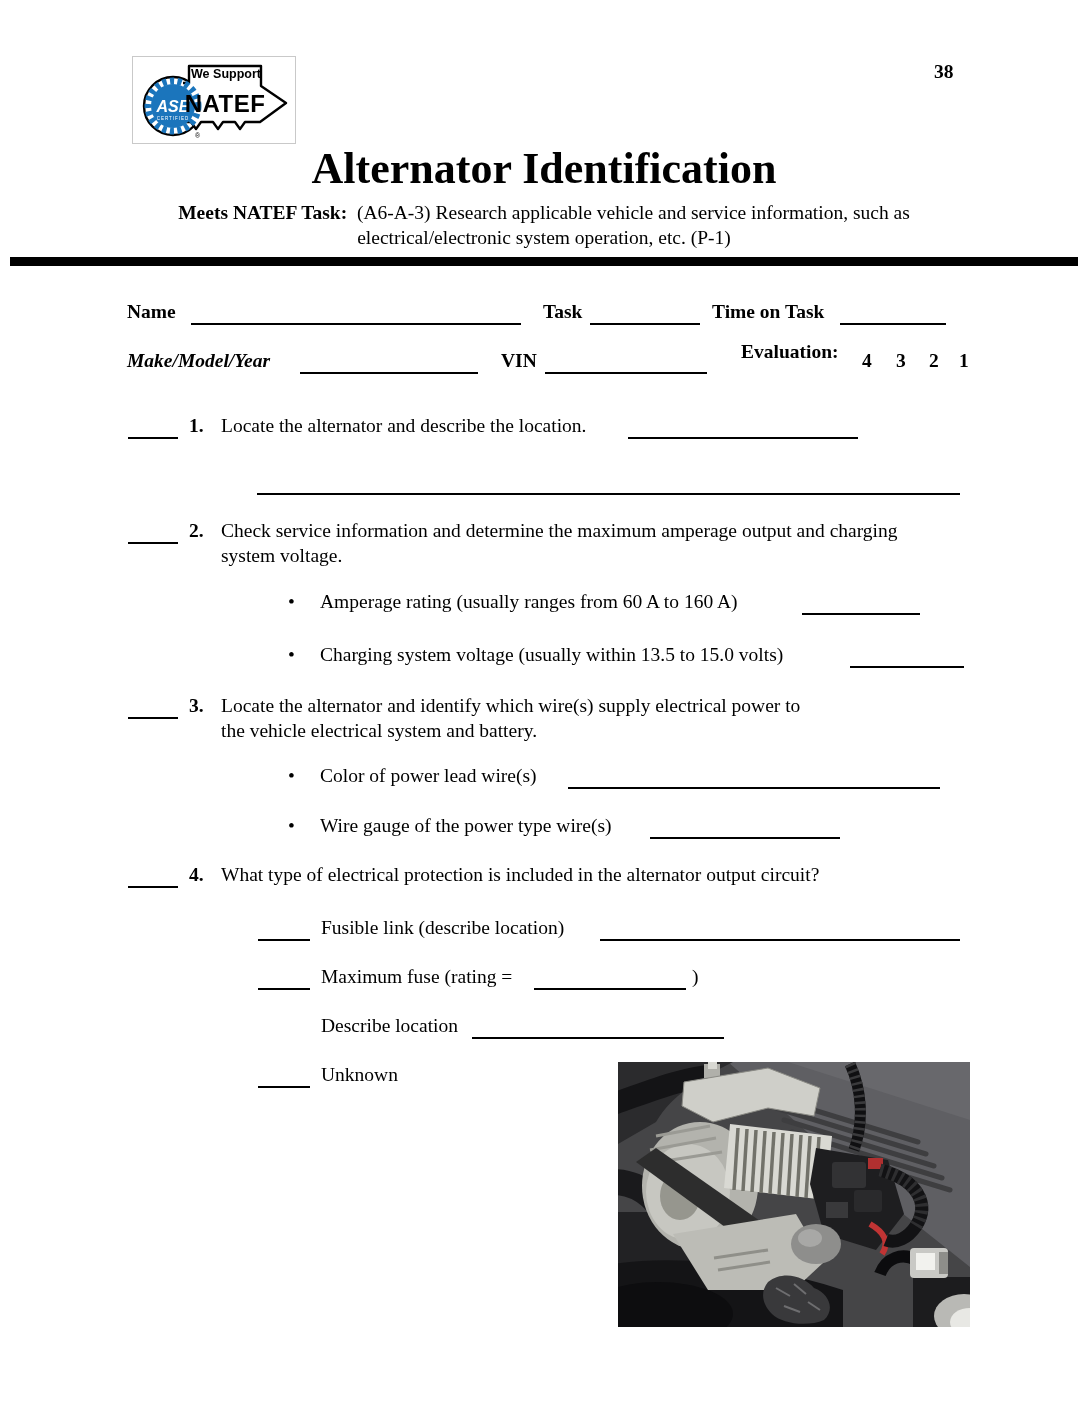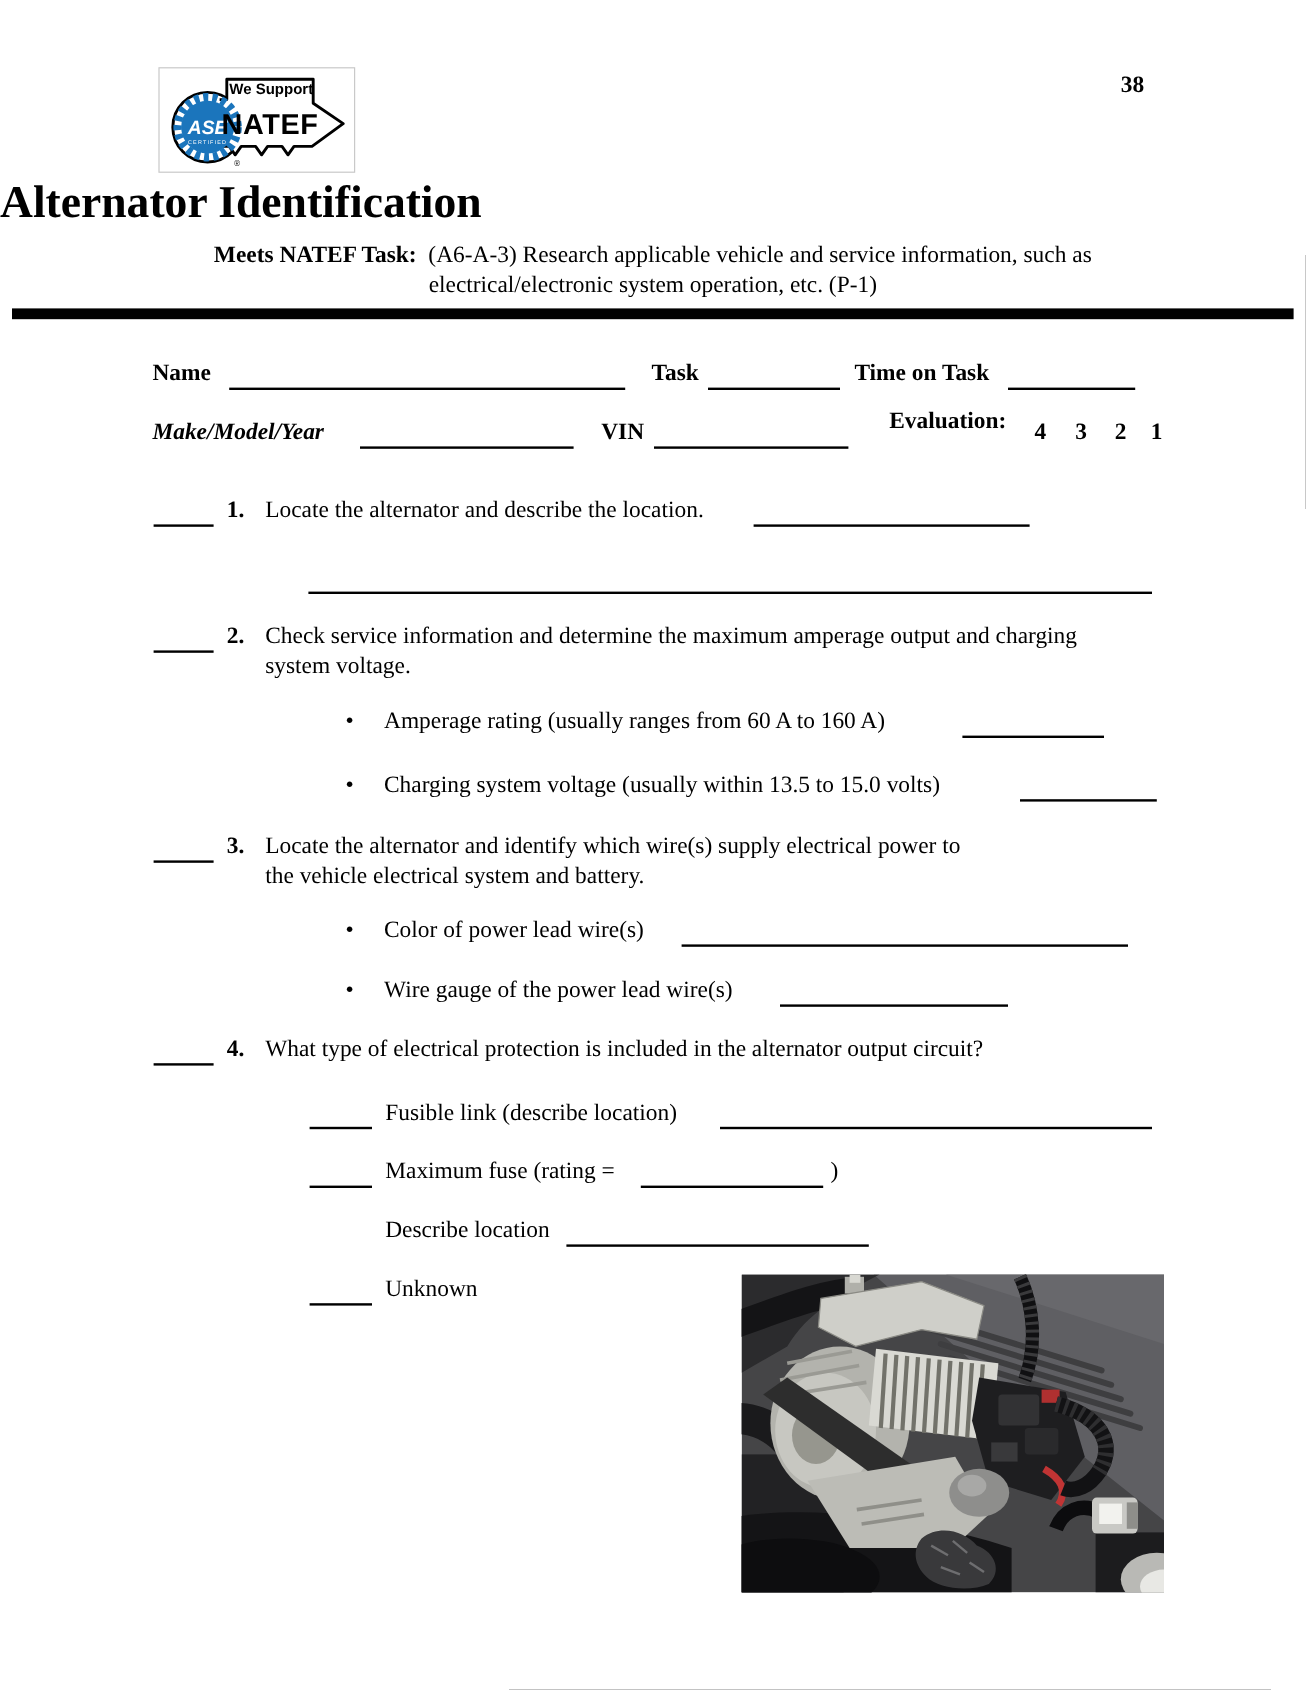--- a/index.html
+++ b/index.html
@@ -2,21 +2,21 @@
 <html><head>
 <meta charset="utf-8">
 <style>
   html,body{margin:0;padding:0;background:#9a9a9a;}
   .page{position:relative;width:1088px;height:1408px;background:#ffffff;margin:0 auto;
         font-family:"Liberation Serif",serif;color:#000;overflow:hidden;}
   .abs{position:absolute;white-space:nowrap;font-size:19.5px;line-height:24px;}
   .b{font-weight:bold;}
   .blank{position:absolute;border-bottom:2px solid #000;height:23px;}
   .rule{position:absolute;background:#000;}
-  .titleline{position:absolute;left:0;right:0;text-align:left;font-weight:bold;font-size:38px;line-height:42px;}
+  .titleline{position:absolute;left:0;right:0;text-align:center;font-weight:bold;font-size:44px;line-height:42px;}
   .centerline{position:absolute;left:0;right:0;text-align:center;font-size:19.5px;line-height:25px;}
   .logo-box{position:absolute;border:1px solid #c9c9c9;background:#fff;}
   svg text{font-family:"Liberation Sans",sans-serif;}
 </style>
 </head>
 <body>
 
 <div class="page">
 
   <div class="logo-box" style="left:132px;top:56px;width:162px;height:86px;">
@@ -82,21 +82,21 @@
   <div class="blank" style="left:128px;top:694px;width:50px;"></div>
   <div class="abs b" style="left:189px;top:694px;">3.</div>
   <div class="abs" style="left:221px;top:694px;">Locate the alternator and identify which wire(s) supply electrical power to</div>
   <div class="abs" style="left:221px;top:719px;">the vehicle electrical system and battery.</div>
 
   <div class="abs" style="left:288px;top:764px;">•</div>
   <div class="abs" style="left:320px;top:764px;">Color of power lead wire(s)</div>
   <div class="blank" style="left:568px;top:764px;width:372px;"></div>
 
   <div class="abs" style="left:288px;top:814px;">•</div>
-  <div class="abs" style="left:320px;top:814px;">Wire gauge of the power lead wire(s)</div>
+  <div class="abs" style="left:320px;top:814px;">Wire gauge of the power type wire(s)</div>
   <div class="blank" style="left:650px;top:814px;width:190px;"></div>
 
   <div class="blank" style="left:128px;top:863px;width:50px;"></div>
   <div class="abs b" style="left:189px;top:863px;">4.</div>
   <div class="abs" style="left:221px;top:863px;">What type of electrical protection is included in the alternator output circuit?</div>
 
   <div class="blank" style="left:258px;top:916px;width:52px;"></div>
   <div class="abs" style="left:321px;top:916px;">Fusible link (describe location)</div>
   <div class="blank" style="left:600px;top:916px;width:360px;"></div>
 

